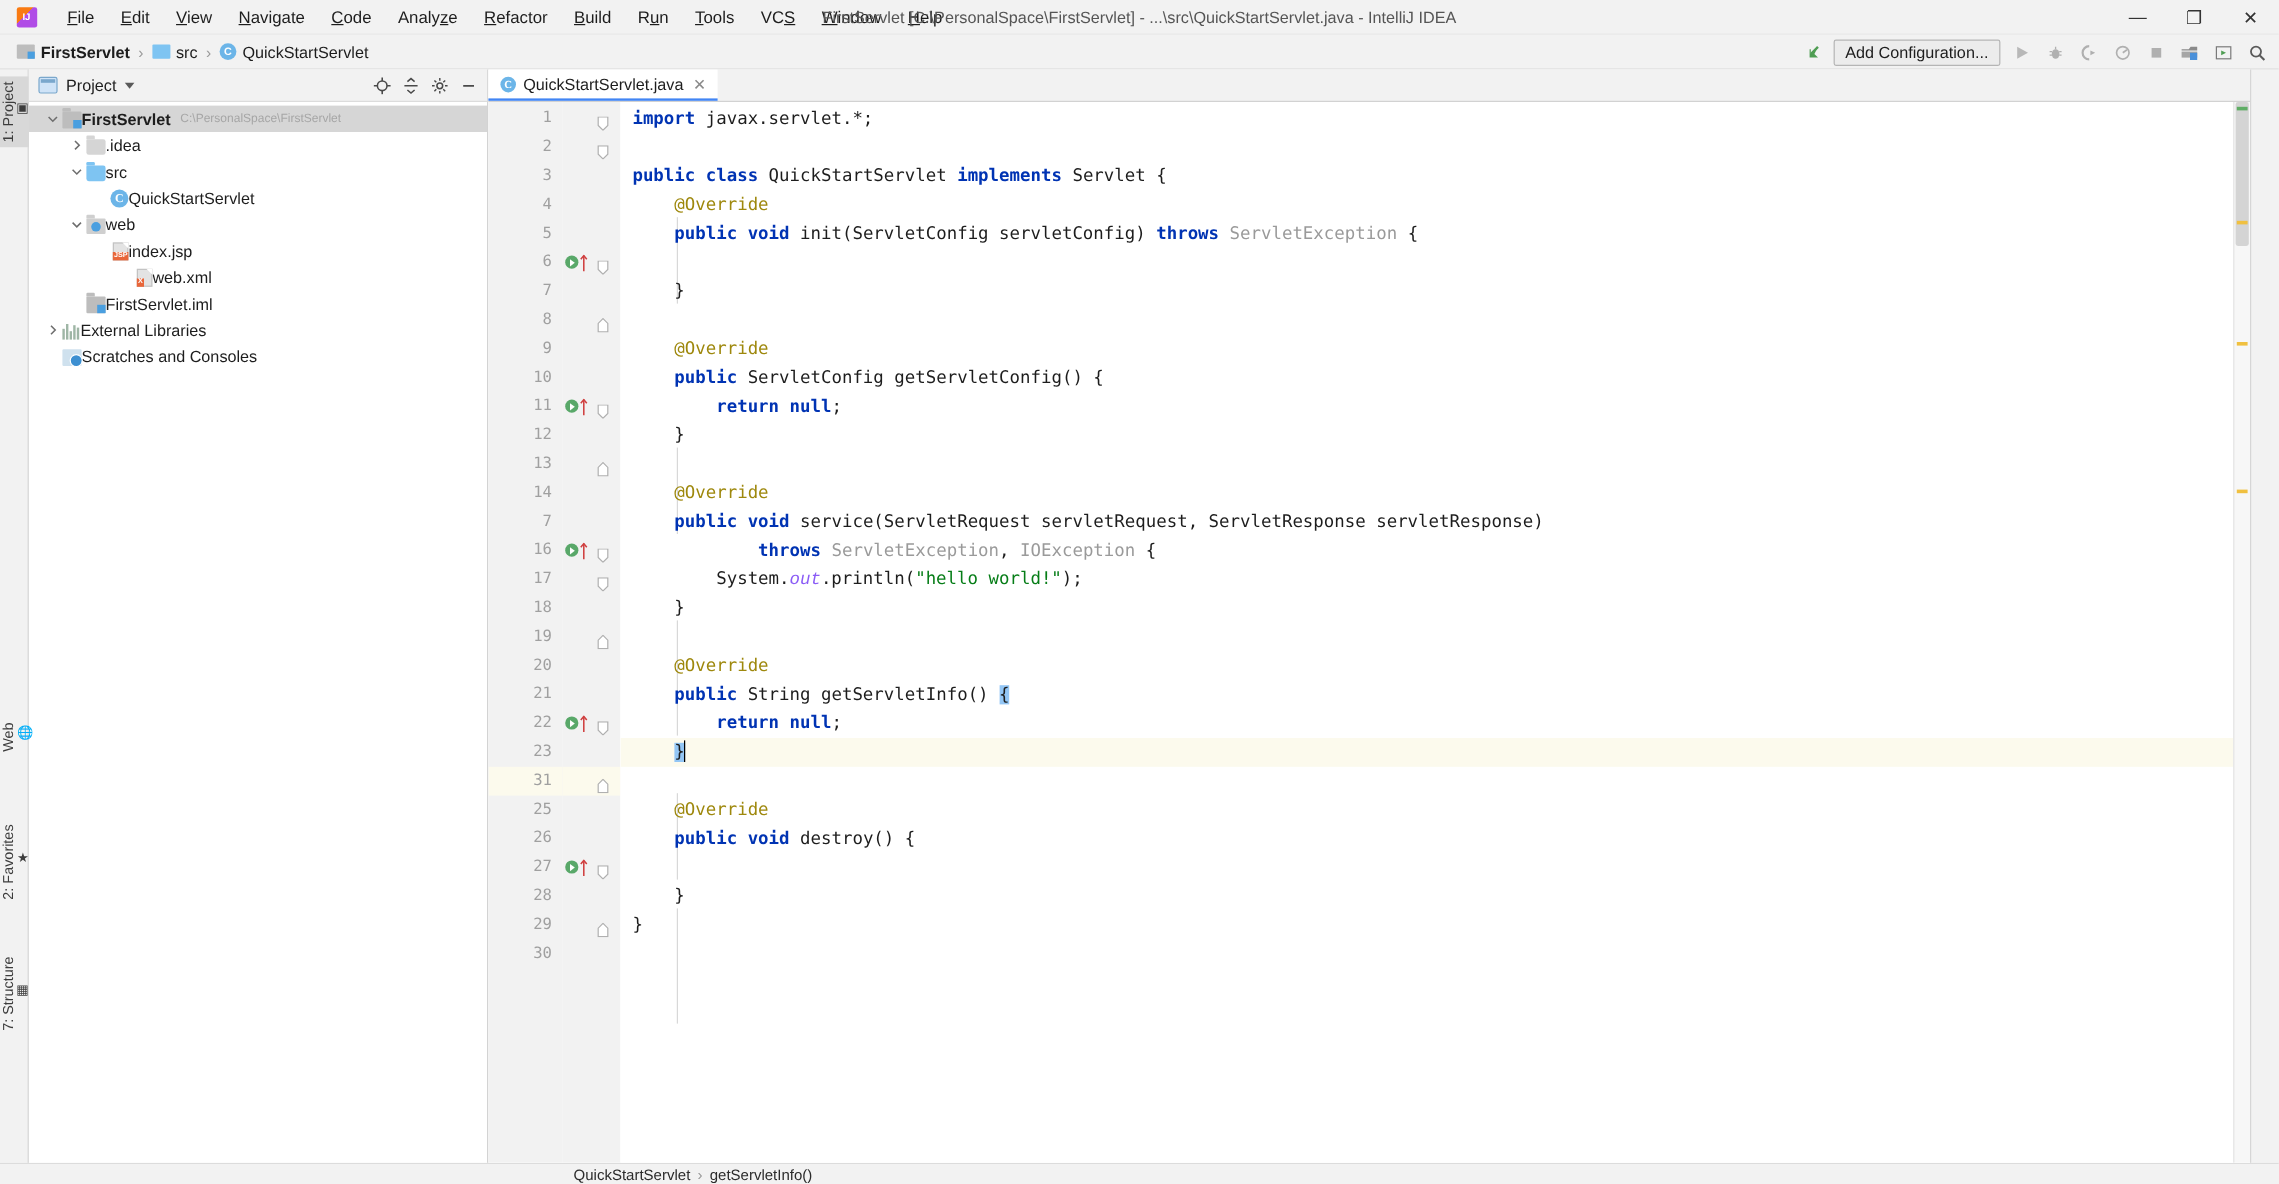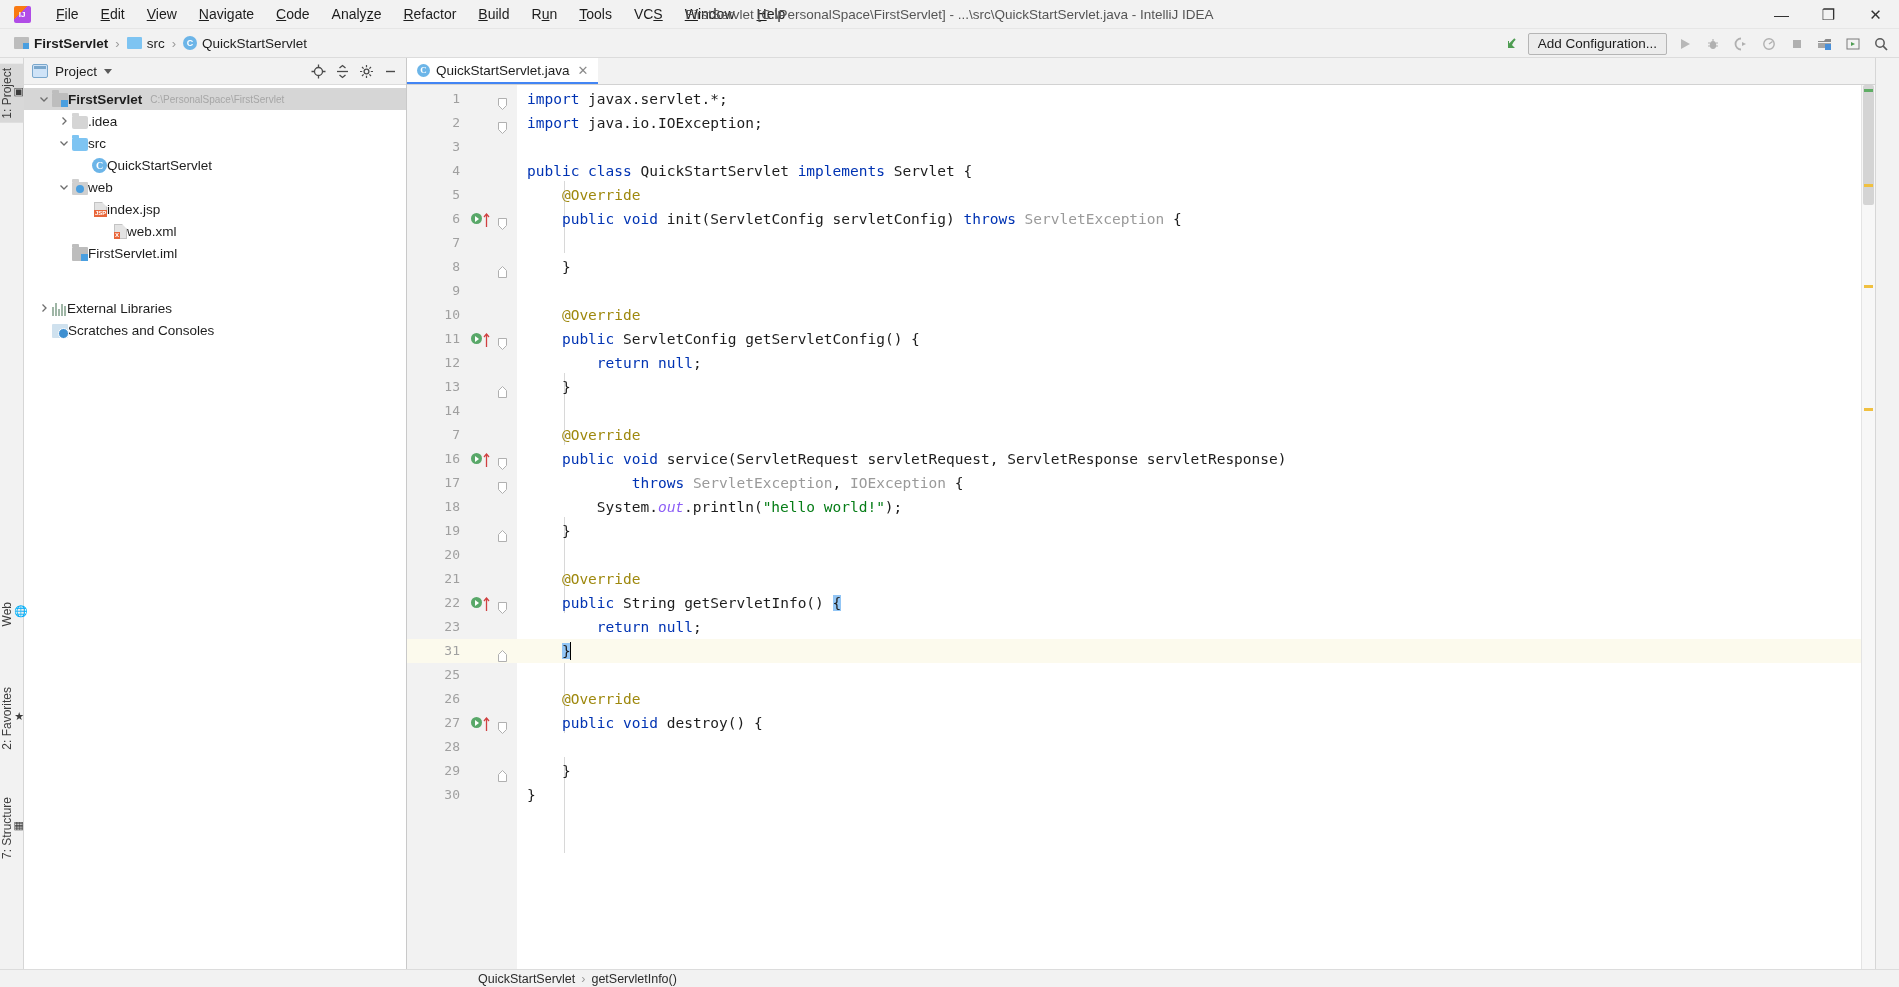--- a/index.html
+++ b/index.html
@@ -380,21 +380,21 @@
     overflow: hidden;
     background: #fff;
   }
   .cline {
     height: 24px;
     white-space: pre;
     padding-left: 10px;
     position: relative;
   }
   .cline.hl { background: #fcfaed; }
-  .kw   { color: #0033b3; font-weight: normal; }
+  .kw   { color: #0033b3; font-weight: bold; }
   .anno { color: #9e880d; }
   .str  { color: #067d17; }
   .gray { color: #9a9a9a; }
   .fld  { color: #8b5cf6; font-style: italic; font-family: Liberation Mono, monospace; }
   .brhl { background: #93c6f5; }
   .caret {
     display: inline-block;
     width: 0; border-left: 1.5px solid #000;
     height: 18px; vertical-align: -4px;
     margin-left: -1px;
@@ -654,21 +654,21 @@
           <span class="ic-file">
             <span class="tag">X</span>
           </span>
           <span class="tlabel">web.xml</span>
         </div>
         <div class="trow" style="padding-left: 32px; text-align: center;">
           <span class="arrow none"></span>
           <span class="ic-module"></span>
           <span class="tlabel">FirstServlet.iml</span>
         </div>
-        <div class="trow" style="padding-left: 12px; margin-top: 33px;">
+        <div class="trow" style="padding-left: 12px;">
           <span class="arrow">
             <svg width="10" height="10" viewBox="0 0 10 10">
               <path d="M3.5 1.5 L7 5 L3.5 8.5" stroke="#6e6e6e" stroke-width="1.3" fill="none"></path>
             </svg>
           </span>
           <span class="ic-lib">
             <i style="height:9px"></i>
             <i style="height:13px"></i>
             <i style="height:7px"></i>
             <i style="height:12px"></i>
@@ -835,21 +835,20 @@
           </div>
           <div class="mline"></div>
         </div>
       <div class="code-body" id="codebody">
         <div class="indent-guide" style="left:47px;top:96px;height:72px;"></div>
         <div class="indent-guide" style="left:47px;top:288px;height:72px;"></div>
         <div class="indent-guide" style="left:47px;top:432px;height:96px;"></div>
         <div class="indent-guide" style="left:47px;top:576px;height:72px;"></div>
         <div class="indent-guide" style="left:47px;top:672px;height:96px;"></div>
       <div class="cline"><span class="kw">import </span><span>javax.servlet.*;</span></div>
-          <div class="cline"><span class="kw">import </span><span>java.io.IOException;</span></div>
           <div class="cline">&nbsp;</div>
           <div class="cline"><span class="kw">public class </span><span>QuickStartServlet </span><span class="kw">implements </span><span>Servlet {</span></div>
           <div class="cline"><span class="anno">    @Override</span></div>
           <div class="cline"><span>    </span><span class="kw">public void </span><span>init(ServletConfig servletConfig) </span><span class="kw">throws </span><span class="gray">ServletException</span><span> {</span></div>
           <div class="cline">&nbsp;</div>
           <div class="cline"><span>    }</span></div>
           <div class="cline">&nbsp;</div>
           <div class="cline"><span class="anno">    @Override</span></div>
           <div class="cline"><span>    </span><span class="kw">public </span><span>ServletConfig getServletConfig() {</span></div>
           <div class="cline"><span>        </span><span class="kw">return null</span><span>;</span></div>

